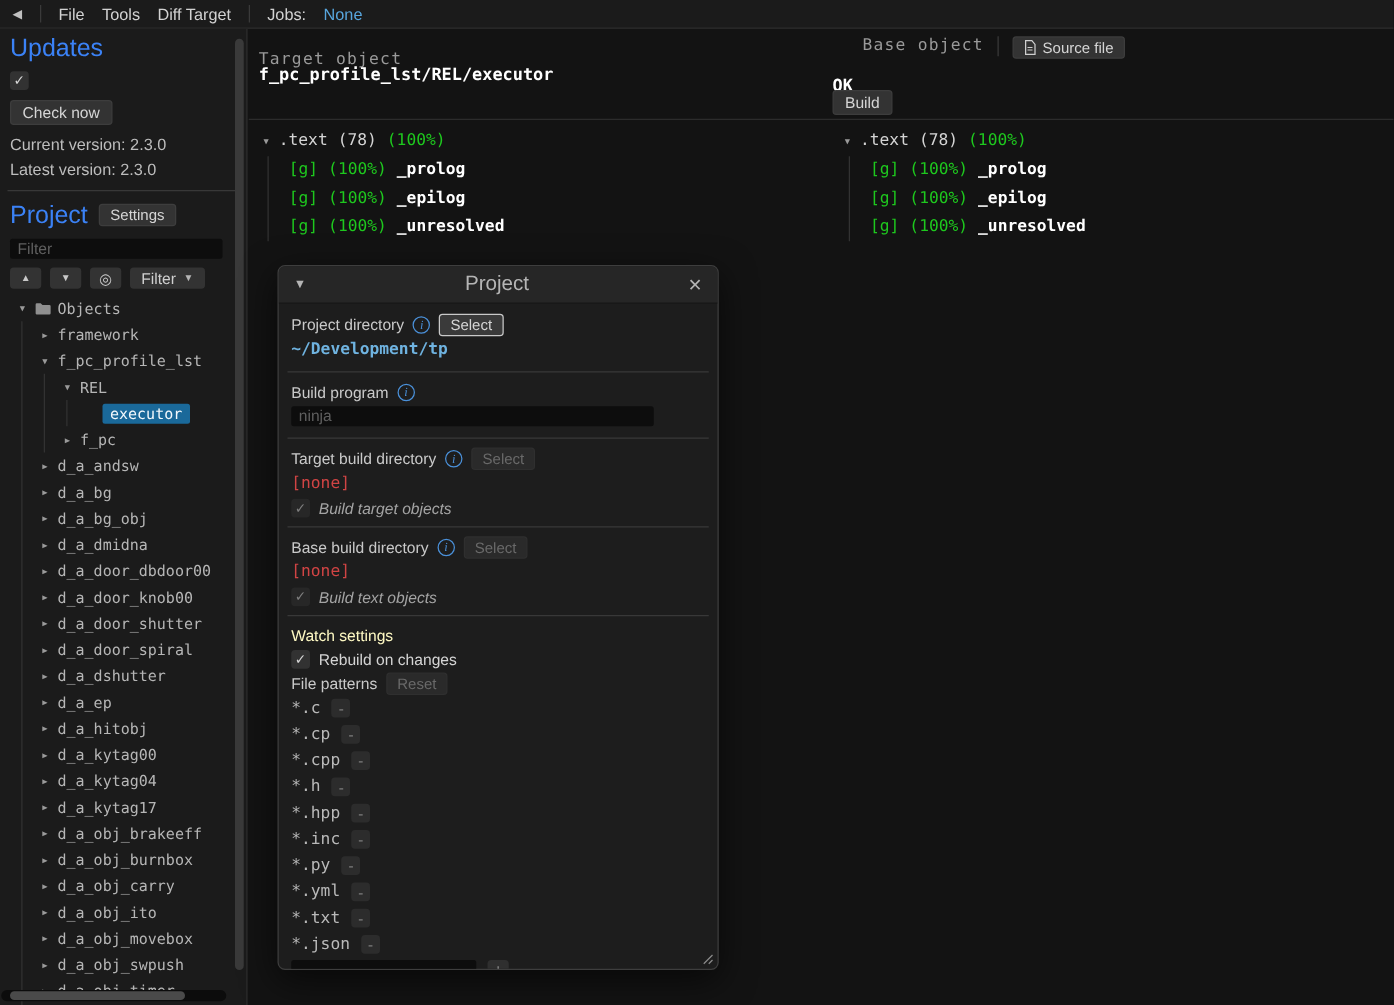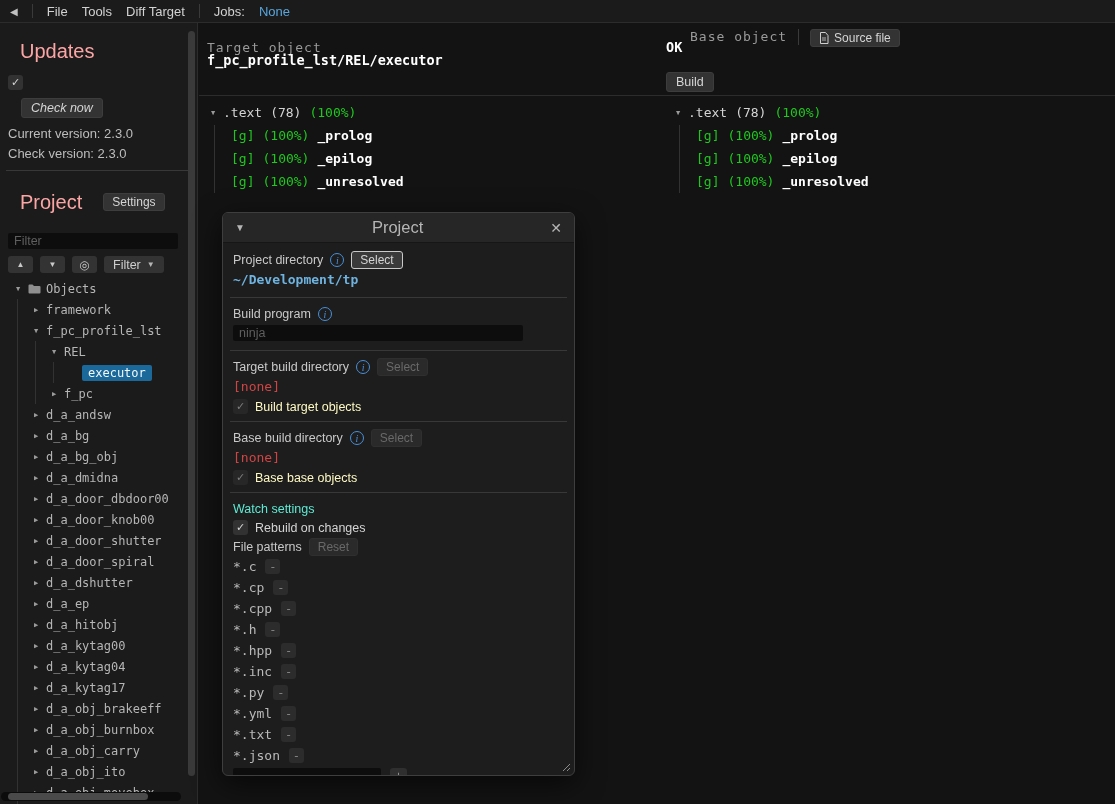--- a/index.html
+++ b/index.html
@@ -21,29 +21,29 @@
   .menu-item { color:#d2d2d2; }
   .jobs-label { color:#d2d2d2; }
   .jobs-value { color:#58a6de; }
 
   
   .sidebar {
     position:absolute; top:23px; left:0; width:198px; bottom:0;
     background:#1b1b1b; border-right:1px solid #2c2c2c;
     padding:4px 8px 0 8px; overflow:hidden;
   }
-  .section-title { font-size:20px; font-weight:400; color:#fca5a5; margin:12px; line-height:24px; }
+  .section-title { font-size:20px; font-weight:400; color:#3b82f6; margin:0; line-height:24px; }
   .cb-row { display:flex; align-items:center; gap:7px; margin:6px 0; color:#d4d4d4; }
   .cb {
     width:15px; height:15px; border-radius:3px; background:#323232; flex:0 0 auto;
     display:flex; align-items:center; justify-content:center; font-size:11px; color:#d6d6d6;
   }
   .cb.empty { color:transparent; }
   .cb.dim { background:#272727; color:#7e7e7e; }
-  .dim-label { color:#fef9c3; }
+  .dim-label { color:#a3a3a3;font-style:italic; }
   .btn {
     display:inline-flex; align-items:center; gap:5px;
     background:#333333; border:1px solid #3d3d3d; border-radius:3px;
     color:#d5d5d5; font-size:12.5px; padding:2px 9px; cursor:default;
   }
   .btn.disabled { background:#2a2a2a; border-color:#2f2f2f; color:#696969; }
   .btn.focused { border-color:#c9c9c9; background:#3a3a3a; }
   .btn.small { padding:1px 8px; font-size:12px; }
   .version-line { color:#bdbdbd; margin:5px 0; }
   hr.sep { border:none; border-top:1px solid #383838; margin:9px -2px 7px -2px; }
@@ -152,26 +152,26 @@
   <span class="jobs-value">None</span>
 </div>
 
 <div class="sidebar">
   <div class="section-title">Updates</div>
 
   <div class="cb-row">
     <span class="cb">✓</span>
   </div>
 
-  <div style="margin:8px 13px;font-style:italic;">
+  <div style="margin:8px 0;">
     <span class="btn">Check now</span>
   </div>
 
   <div class="version-line">Current version: 2.3.0</div>
-  <div class="version-line">Check version: 2.3.0</div>
+  <div class="version-line">Latest version: 2.3.0</div>
 
   <hr class="sep">
 
   <div class="proj-head">
     <span class="section-title">Project</span>
     <span class="btn small">Settings</span>
   </div>
 
   <input class="text-input filter-input" placeholder="Filter" style="">
 
@@ -319,21 +319,21 @@
     <span class="panel-label" style="position:static;">Base object</span>
     <span class="vsep" style="height:16px;"></span>
     <span class="btn small">
       <svg width="10" height="12" viewBox="0 0 10 12">
         <path d="M1.5 0.5 h5 l2.5 3 v8 h-7.5 z" fill="none" stroke="#cfcfcf" stroke-width="1"></path>
         <path d="M3 6 h4 M3 8 h4" stroke="#cfcfcf" stroke-width="0.8"></path>
       </svg>
       <span>Source file</span>
     </span>
   </div>
-  <div class="obj-path" style="left:467px; top:16px;">OK</div>
+  <div class="obj-path" style="left:467px; top:38px;">OK</div>
   <span class="btn build-btn">Build</span>
 
   <div class="head-sep"></div>
 
   <div class="symbols" style="left:8px;" id="target-symbols">
       <div class="sym-guide"></div>
       <div class="sym-row">
         <span class="sym-arrow">▼</span>
         <span class="sec-name">.text</span>
         <span class="sec-count">(78)</span>
@@ -420,26 +420,26 @@
     <hr class="d-sep">
 
     <div class="d-row">
       <span>Base build directory</span>
       <span class="info-icon">i</span>
       <span class="btn small disabled">Select</span>
     </div>
     <div class="mono-val none-val">[none]</div>
     <div class="cb-row" style="margin:2px 0 0 0;">
       <span class="cb dim">✓</span>
-      <span class="dim-label">Base base objects</span>
+      <span class="dim-label">Build text objects</span>
     </div>
 
     <hr class="d-sep">
 
-    <div class="d-row" style="color:#5eead4;">
+    <div class="d-row" style="color:#fef9c3;">
       <span>Watch settings</span>
     </div>
     <div class="cb-row" style="margin:2px 0;">
       <span class="cb">✓</span>
       <span>Rebuild on changes</span>
     </div>
     <div class="d-row tall">
       <span>File patterns</span>
       <span class="btn small disabled">Reset</span>
     </div>

